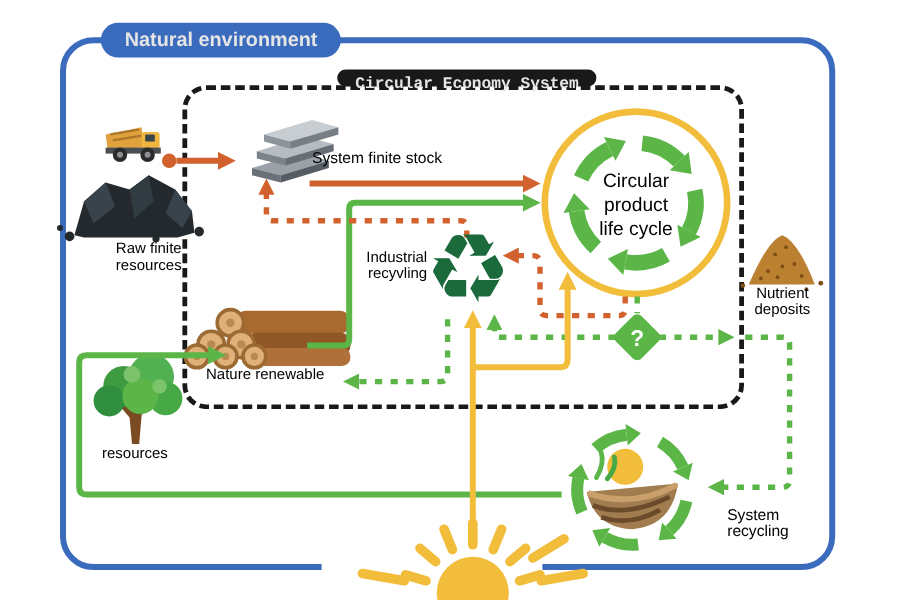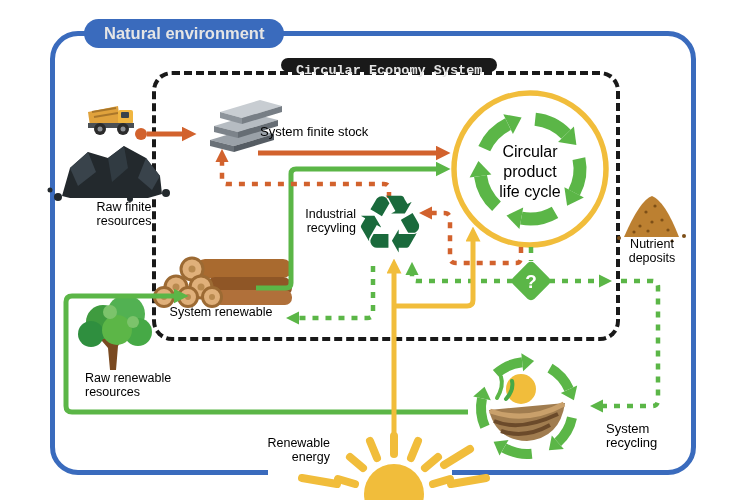--- a/index.html
+++ b/index.html
@@ -219,41 +219,36 @@
   <div class="pill ces-pill">Circular Economy System</div>
 
   <div class="lbl lbl-finite-stock">
     <div>System finite stock</div>
   </div>
   <div class="lbl lbl-raw-finite c">
     <div>Raw finite</div>
     <div>resources</div>
   </div>
   <div class="lbl lbl-renew-stock c">
-    <div>System renewable</div>
+    <div>Nature renewable</div>
   </div>
   <div class="lbl lbl-raw-renew">
-    <div>Raw renewable</div>
     <div>resources</div>
   </div>
   <div class="lbl lbl-industrial r">
     <div>Industrial</div>
     <div>recyvling</div>
   </div>
   <div class="lbl lbl-circle c">
     <div>Circular</div>
     <div>product</div>
     <div>life cycle</div>
   </div>
   <div class="lbl lbl-nutrient c">
     <div>Nutrient</div>
     <div>deposits</div>
   </div>
   <div class="lbl lbl-nature">
     <div>System</div>
     <div>recycling</div>
   </div>
-  <div class="lbl lbl-renewable r">
-    <div>Renewable</div>
-    <div>energy</div>
-  </div>
 
 </div>
 
 </body></html>

